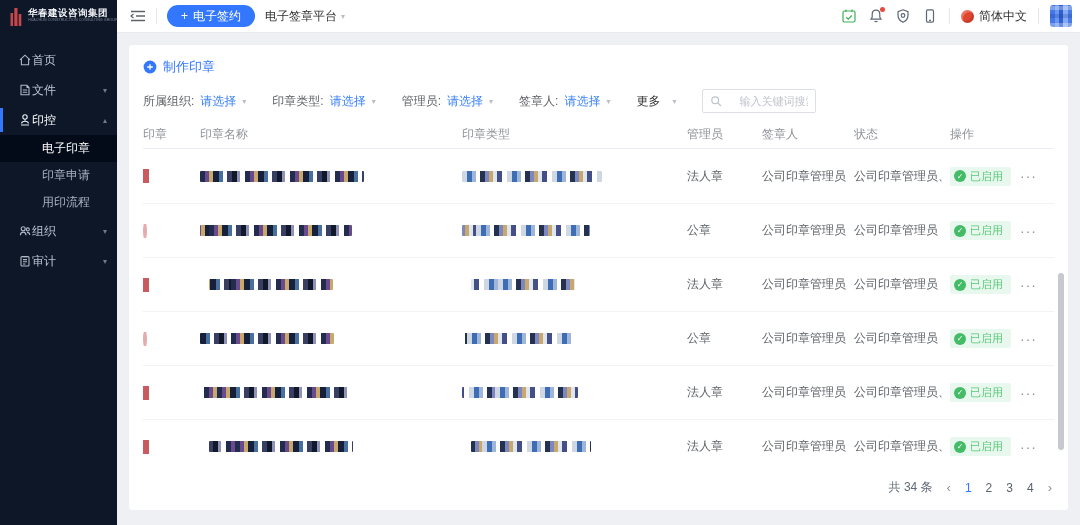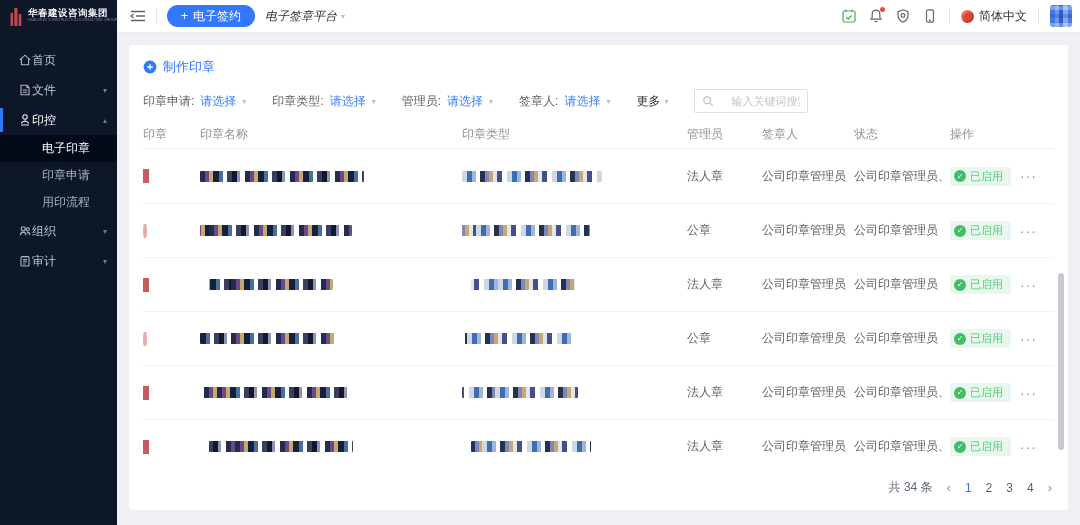--- a/index.html
+++ b/index.html
@@ -28,21 +28,21 @@
   .s-item.active { background:#040b18; color:#ffffff; }
 
   
   .right { flex:1; display:flex; flex-direction:column; min-width:0; }
   .topbar { height:33px; background:#fff; border-bottom:1px solid #e8eaed;
     display:flex; align-items:center; padding:0 8px 0 13px; gap:10px; }
   .tb-div { width:1px; height:16px; background:#e5e7ea; }
   .collapse-ic { width:16px; height:14px; color:#5f6368; cursor:pointer; }
   .sign-btn { height:22px; padding:0 14px; background:#3377fe; color:#fff; border:none;
     border-radius:11px; font-size:12px; display:flex; align-items:center; gap:5px; cursor:pointer; }
-  .plat { display:flex; align-items:center; gap:4px; font-size:12px; color:#303133; cursor:pointer;font-style:italic; }
+  .plat { display:flex; align-items:center; gap:4px; font-size:12px; color:#303133; cursor:pointer; }
   .caret { font-size:8px; color:#b8bdc6; }
   .tb-right { margin-left:auto; display:flex; align-items:center; gap:11px; }
   .tb-ic { width:16px; height:16px; color:#5d6773; position:relative; cursor:pointer; }
   .bell-dot { position:absolute; right:-1px; top:-1px; width:5px; height:5px; border-radius:50%; background:#e84a3f; }
   .lang { display:flex; align-items:center; gap:5px; font-size:12px; color:#303133; cursor:pointer; }
   .lang-dot { width:13px; height:13px; border-radius:50%; background:#e0452f;
     box-shadow:inset -2px -2px 0 rgba(0,0,0,.12), inset 2px 2px 0 rgba(255,255,255,.25); }
   .avatar { width:22px; height:22px; border-radius:3px;
     background:
       repeating-linear-gradient(0deg, rgba(255,255,255,.30) 0 4px, rgba(0,0,0,0) 4px 9px, rgba(20,60,160,.25) 9px 13px, rgba(0,0,0,0) 13px 17px),
@@ -51,21 +51,21 @@
 
   
   .content { flex:1; padding:12px; }
   .card { position:relative; background:#fff; border-radius:3px; height:465px; padding:12px 14px 0; }
   .create { display:flex; align-items:center; gap:6px; color:#3377fe; font-size:13px;
     height:20px; cursor:pointer; width:max-content; }
   .filters { margin-top:12px; display:flex; align-items:center; gap:26px; font-size:12px; height:24px; }
   .f-group { display:flex; align-items:center; gap:6px; cursor:pointer; }
   .f-label { color:#606266; }
   .f-val { color:#3b82f6; }
-  .more { display:flex; align-items:center; gap:4px; color:#303133; cursor:pointer; }
+  .more { display:flex; align-items:center; gap:12px; color:#303133; cursor:pointer; }
   .search { display:flex; align-items:center; gap:5px; border:1px solid #dcdfe6; border-radius:2px;
     height:24px; width:114px; padding:0 7px; }
   .search input { border:none; outline:none; width:100%; font-size:11px; color:#606266;
     font-family:"Liberation Sans","DejaVu Sans",sans-serif;padding-left:12px; }
   .search input::placeholder { color:#c0c4cc; }
 
   
   .table { margin-top:8px; }
   .t-head, .t-row { display:grid;
     grid-template-columns:57px 262px 225px 75px 92px 96px 70px 1fr;
@@ -265,21 +265,21 @@
             <svg viewBox="0 0 14 14">
                 <circle cx="7" cy="7" r="6.4" fill="#3377fe"></circle>
                 <path d="M7 4.2 V9.8 M4.2 7 H9.8" stroke="#fff" stroke-width="1.3"></path>
               </svg>
           </span>
           <span>制作印章</span>
         </div>
 
         <div class="filters">
           <span class="f-group">
-            <span class="f-label">印章申请:</span>
+            <span class="f-label">所属组织:</span>
             <span class="f-val">请选择</span>
             <span class="caret">▾</span>
           </span>
           <span class="f-group">
             <span class="f-label">印章类型:</span>
             <span class="f-val">请选择</span>
             <span class="caret">▾</span>
           </span>
           <span class="f-group">
             <span class="f-label">管理员:</span>

